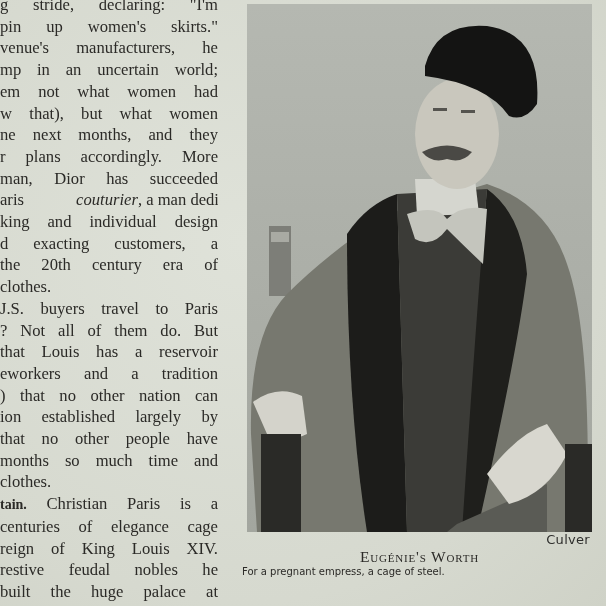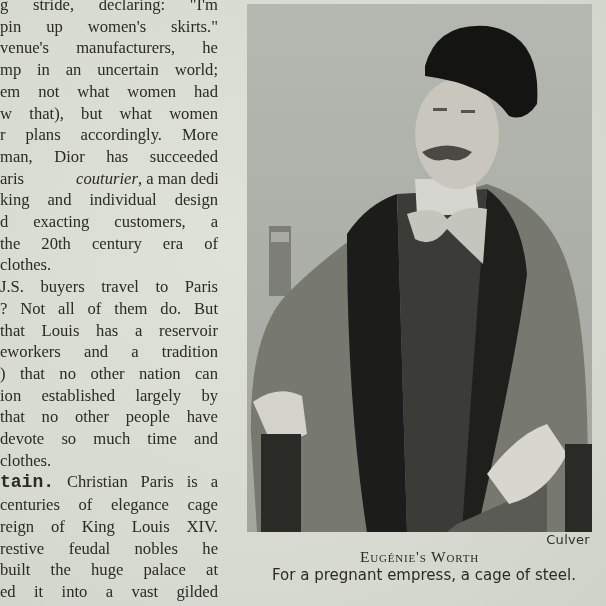--- a/index.html
+++ b/index.html
@@ -16,74 +16,75 @@
     .column {
       position: absolute; left: 0; top: -6px; width: 245px;
       font-family: "Liberation Serif", "DejaVu Serif", serif;
       font-size: 16.6px; line-height: 21.7px; color: #2b2a27;
     }
     .line {
       display: block; white-space: nowrap; text-align: justify;
       text-align-last: justify; width: 218px; overflow: hidden;
     }
     .line.last { text-align-last: left; }
-    .run-in { font-family: Liberation Mono, monospace; font-weight: bold; font-size: 18px; }
+    .run-in { font-family: Liberation Serif, serif; font-weight: bold; font-size: 14px; }
     em { font-style: italic; margin-left: 48px; }
     .photo {
       position: absolute; left: 247px; top: 4px; width: 345px; height: 528px;
       background: #9ea19b; overflow: hidden;
     }
     .photo svg { display: block; }
     .credit {
       position: absolute; right: 16px; top: 532px;
       font-family: "DejaVu Sans", "Liberation Sans", sans-serif;
       font-size: 13px; color: #2e2e2c; letter-spacing: 0.3px;
     }
     .caption-title {
       position: absolute; left: 247px; width: 345px; top: 548px; text-align: center;
       font-family: "Liberation Serif", "DejaVu Serif", serif;
       font-size: 15.5px; font-variant: small-caps; letter-spacing: 0.8px; color: #2b2a27;
     }
     .caption-text {
-      position: absolute; left: 242px; width: 364px; top: 566px; text-align: center;
+      position: absolute; left: 242px; width: 364px; top: 566px; 
       font-family: "DejaVu Sans", "Liberation Sans", sans-serif;
-      font-size: 15px; color: #2b2a27; white-space: nowrap;
+      font-size: 10px; color: #2b2a27; white-space: nowrap;
     }
     .cutoff-line {
       position: absolute; left: 470px; top: 600px; width: 136px; height: 6px; overflow: hidden;
       font-size: 16px; line-height: 16px; color: #2b2a27;
     }
   </style>
 </head>
 <body>
 
 <div class="page">
 
   <div class="column">
     <span class="line">g stride, declaring: "I'm</span>
     <span class="line"> pin up women's skirts."</span>
     <span class="line">venue's manufacturers, he</span>
     <span class="line">mp in an uncertain world;</span>
     <span class="line">em not what women had</span>
     <span class="line">w that), but what women</span>
+    <span class="line">ne next months, and they</span>
     <span class="line">r plans accordingly. More</span>
     <span class="line"> man, Dior has succeeded</span>
     <span class="line"><span>aris </span><em>couturier</em><span>, a man dedi-</span></span>
     <span class="line">king and individual design</span>
     <span class="line">d exacting customers, a</span>
     <span class="line"> the 20th century era of</span>
     <span class="line last">clothes.</span>
     <span class="line">J.S. buyers travel to Paris</span>
     <span class="line">? Not all of them do. But</span>
     <span class="line"> that Louis has a reservoir</span>
     <span class="line">eworkers and a tradition</span>
     <span class="line">) that no other nation can</span>
     <span class="line">ion established largely by</span>
     <span class="line">that no other people have</span>
-    <span class="line"> devote so much time and</span>
+    <span class="line"> months so much time and</span>
     <span class="line last"> clothes.</span>
     <span class="line"><span class="run-in">tain.</span><span> Christian Paris is a</span></span>
     <span class="line"> centuries of elegance cage</span>
     <span class="line"> reign of King Louis XIV.</span>
     <span class="line"> restive feudal nobles he</span>
     <span class="line"> built the huge palace at</span>
     <span class="line">ed it into a vast gilded</span>
 
   </div>
 

